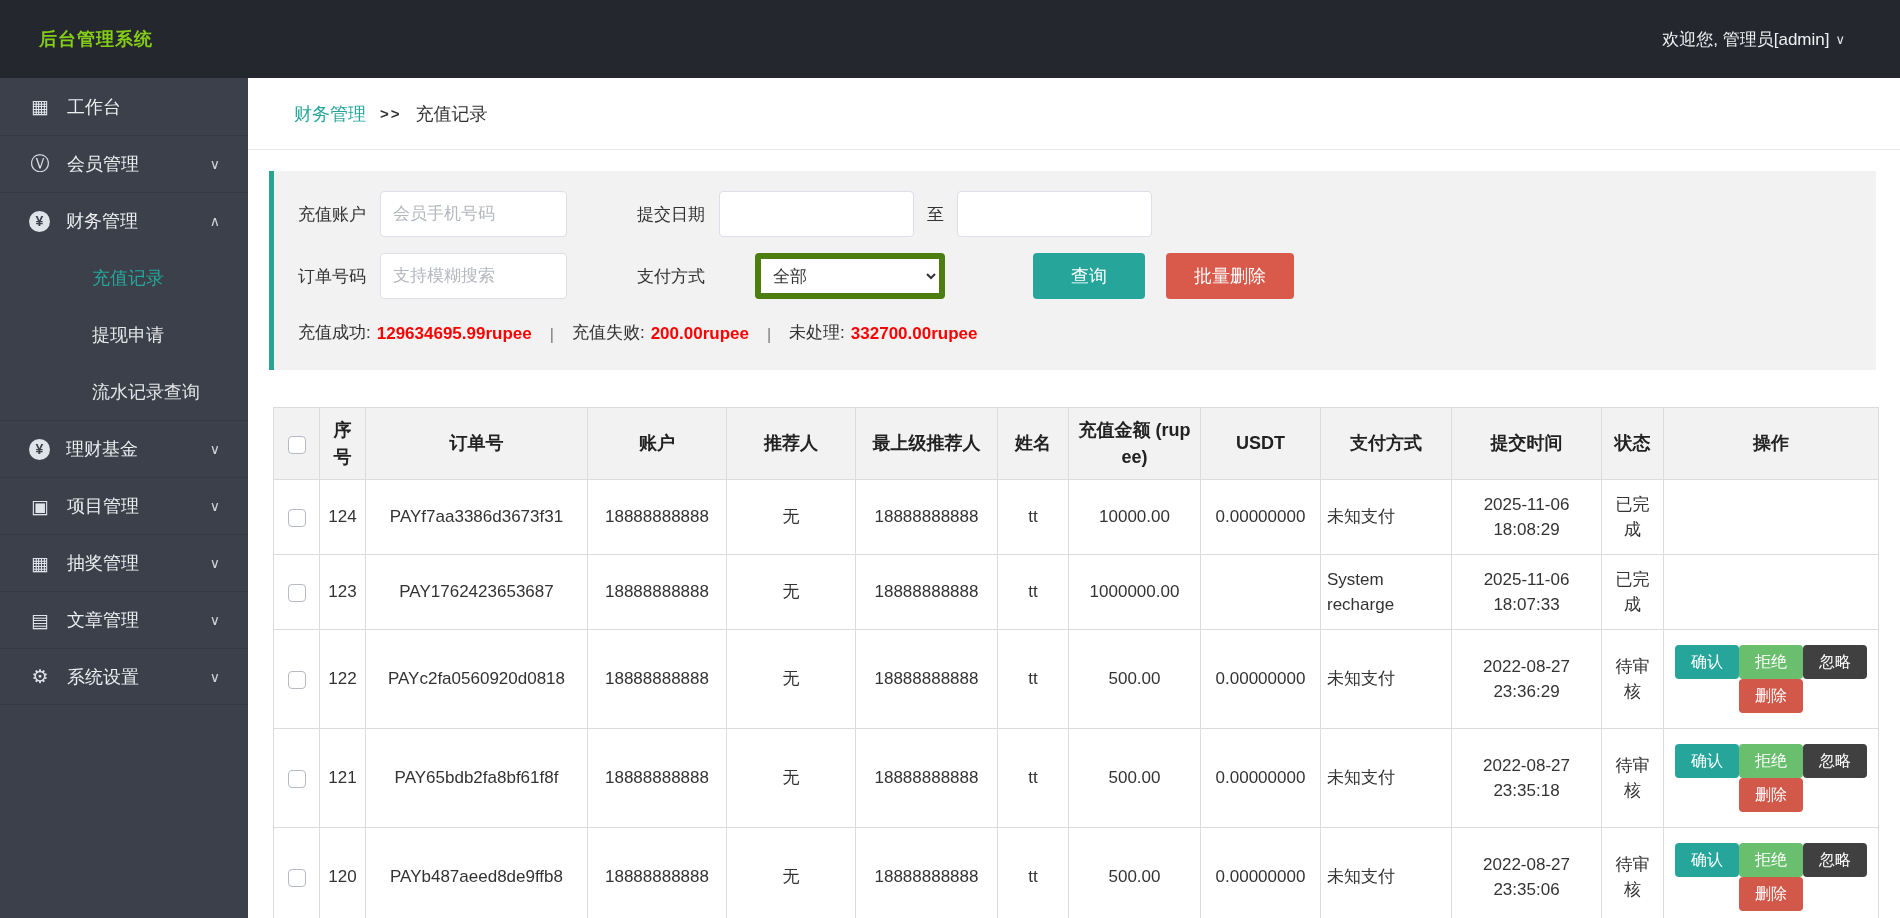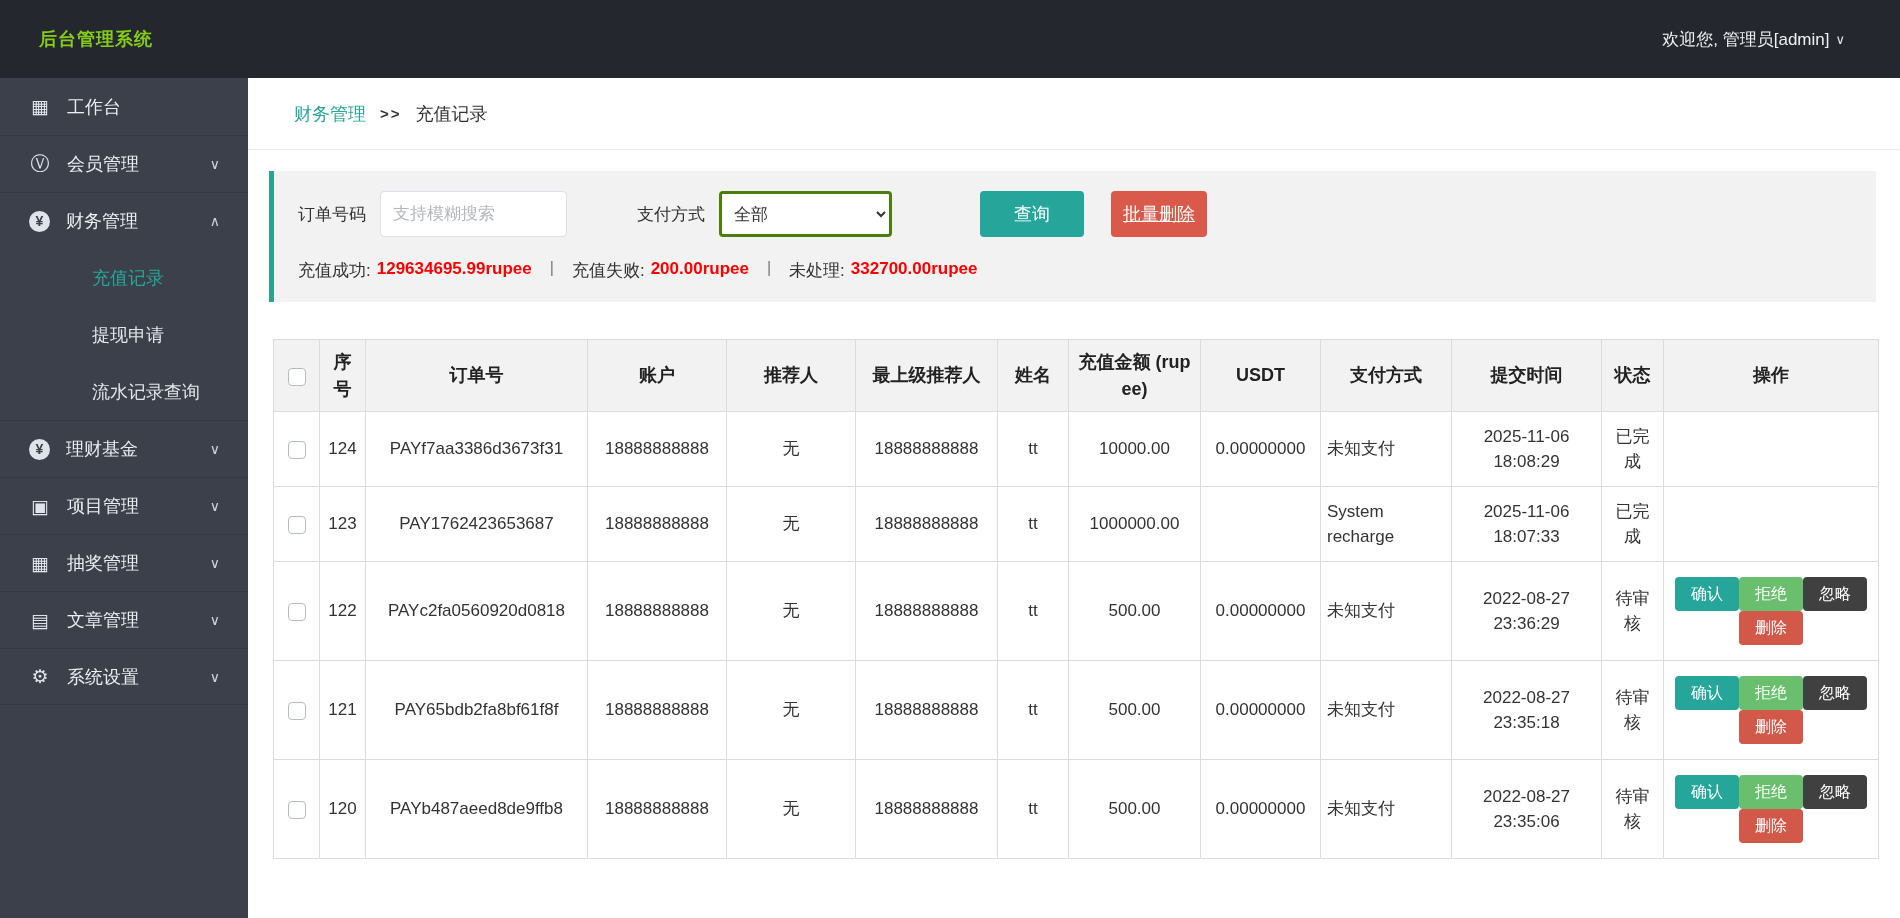--- a/index.html
+++ b/index.html
@@ -37,26 +37,26 @@
 
   
   .filter { margin:21px 24px 0 21px; background:#f2f2f2; border-left:5px solid #2aa491; padding:20px 0 14px 24px; }
   .frow { display:flex; align-items:center; margin-bottom:16px; }
   .flabel { font-size:17px; color:#333; margin-right:14px; }
   .finput { width:187px; height:46px; border:1px solid #dcdfe6; border-radius:4px; background:#fff;
     font-size:17px; padding:0 12px; color:#333; outline:none; font-family:inherit; }
   .finput::placeholder { color:#b4b8bf; }
   .gap1 { width:70px; }
   .tolabel { margin:0 13px; font-size:17px; }
-  .fselect { width:173px; height:46px; border:3px solid #4d7c0f; border-radius:4px; background:#fff;
-    font-size:17px; padding:0 8px; color:#333; outline:none; font-family:inherit; }
+  .fselect { width:190px; height:46px; border:6px solid #4d7c0f; border-radius:4px; background:#fff;
+    font-size:17px; padding:0 8px; color:#333; outline:none; font-family:inherit;margin-left:36px; }
   .btn { height:46px; border:none; border-radius:4px; color:#fff; font-size:18px; cursor:pointer; font-family:inherit; }
-  .btn-search { width:104px; background:#26a69a; margin-left:88px; }
-  .btn-batch { width:96px; background:#d9594a; margin-left:27px;text-decoration:underline; }
-  .stats { display:flex; align-items:flex-start; font-size:17px; margin-top:22px; margin-bottom:6px; }
+  .btn-search { width:112px; background:#26a69a; margin-left:88px; }
+  .btn-batch { width:128px; background:#d9594a; margin-left:21px; }
+  .stats { display:flex; align-items:flex-end; font-size:17px; margin-top:22px; margin-bottom:12px; }
   .stats .lab { color:#333; margin-right:6px; }
   .stats .val { color:#f00; font-weight:bold; }
   .stats .sp { color:#777; margin:0 18px; font-size:16px; }
 
   
   .tablewrap { margin:37px 22px 0 25px; }
   table { border-collapse:collapse; table-layout:fixed; width:1605px; }
   th, td { border:1px solid #dcdcdc; text-align:center; vertical-align:middle; }
   thead th { background:#f2f2f2; font-size:18px; font-weight:bold; color:#222;
     height:72px; padding:6px 8px; word-break:break-all; line-height:1.45; }
@@ -137,20 +137,29 @@
 
 <div class="content">
 
   <div class="crumb">
     <span class="link">财务管理</span>
     <span class="sep">&gt;&gt;</span>
     <span class="cur">充值记录</span>
   </div>
 
   <div class="filter">
+    <div class="frow">
+      <span class="flabel">充值账户</span>
+      <input class="finput" type="text" placeholder="会员手机号码" style="">
+      <span class="gap1"></span>
+      <span class="flabel">提交日期</span>
+      <input class="finput" type="text" style="width: 195px;">
+      <span class="flabel tolabel">至</span>
+      <input class="finput" type="text" style="width: 195px;">
+    </div>
     <div class="frow">
       <span class="flabel">订单号码</span>
       <input class="finput" type="text" placeholder="支持模糊搜索" style="">
       <span class="gap1"></span>
       <span class="flabel">支付方式</span>
       <select class="fselect">
         <option>全部</option>
       </select>
       <button class="btn btn-search">查询</button>
       <button class="btn btn-batch">批量删除</button>

